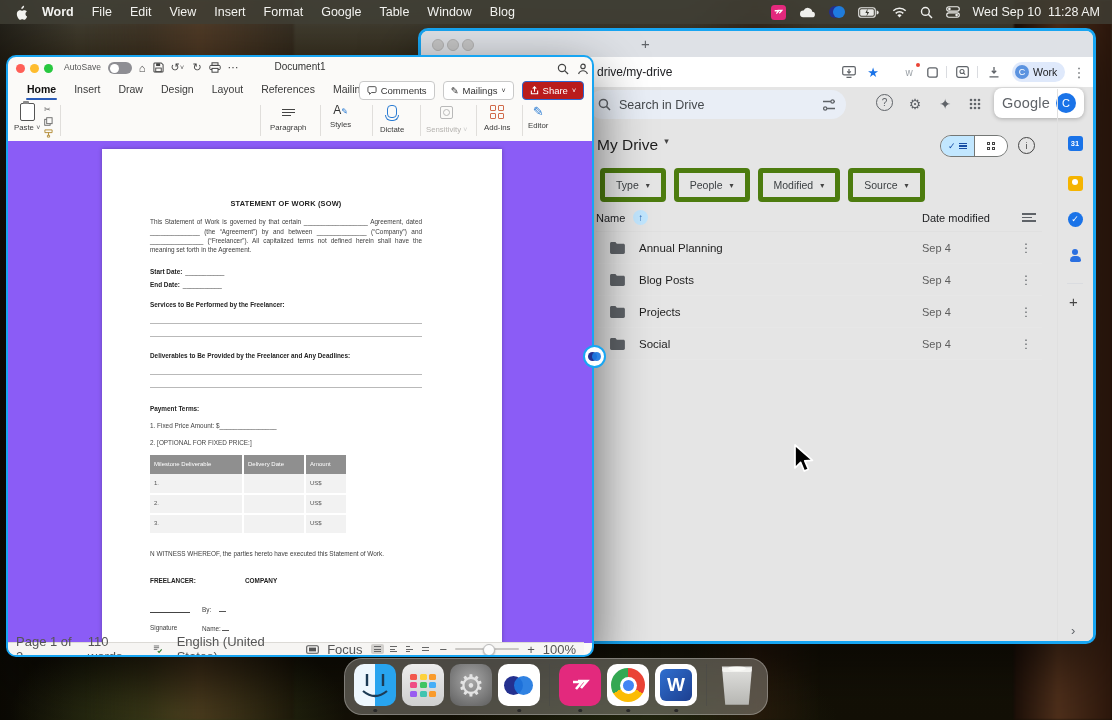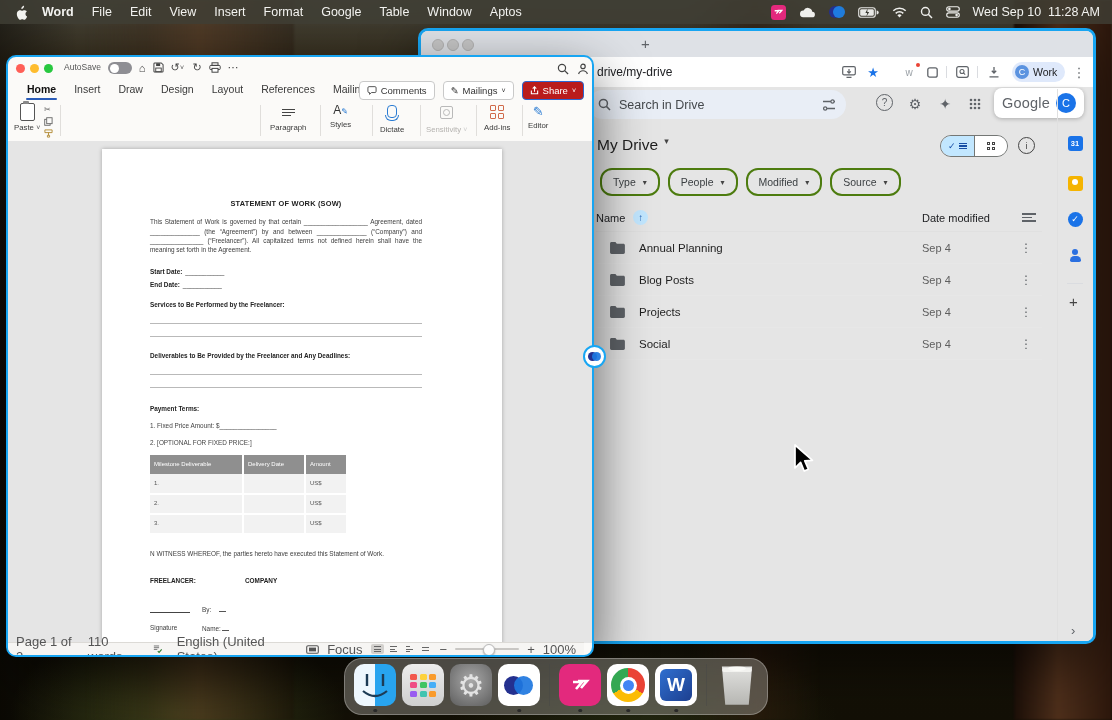--- a/index.html
+++ b/index.html
@@ -80,21 +80,21 @@
   .vt-half{flex:1;display:flex;align-items:center;justify-content:center;gap:3px;font-size:9px;color:#174ea6}
   .vt-list{background:#c2e7ff}
   .vt-grid{background:#fff;border-left:1px solid #747775}
   .lines3{display:inline-block;width:8px}
   .lines3 b{display:block;height:1.2px;background:#174ea6;margin:1.4px 0}
   .grid4{display:inline-grid;grid-template-columns:3px 3px;gap:1.5px}
   .grid4 b{width:3px;height:3px;border:1px solid #444;box-sizing:border-box}
   .d-info{position:absolute;left:597px;top:50px;width:15px;height:15px;border:1.3px solid #444;border-radius:50%;
     font-size:9px;color:#444;display:flex;align-items:center;justify-content:center}
   .chips{position:absolute;left:179px;top:81px;display:flex;gap:8px}
-  .chip{height:24px;border:2px solid #4d7c0f;border-radius:12px;display:flex;align-items:center;gap:7px;
+  .chip{height:24px;border:5px solid #4d7c0f;border-radius:4px;display:flex;align-items:center;gap:7px;
     padding:0 11px;font-size:10.5px;color:#3c4043}
   .chip .car{font-size:8px;color:#444}
   .list-hdr{position:absolute;left:175px;top:121px;width:446px;height:19px;display:flex;align-items:center;
     border-bottom:1px solid #e0e0e0;padding-bottom:4px}
   .col-name{font-size:11px;color:#202124;display:flex;align-items:center;gap:8px}
   .sort-circle{width:15px;height:15px;border-radius:50%;background:#c2e7ff;color:#1558b0;font-size:10px;
     display:flex;align-items:center;justify-content:center}
   .col-mod{position:absolute;left:326px;font-size:11px;color:#202124}
   .hdr-sort{position:absolute;right:6px;width:14px}
   .hdr-sort b{display:block;height:1.4px;background:#5f6368;margin:2.2px 0}
@@ -160,21 +160,21 @@
   .mic:after{content:"";position:absolute;left:-3px;right:-3px;bottom:-4px;height:5px;border:1.4px solid #2b7cd3;border-top:none;border-radius:0 0 6px 6px}
   .addins{display:grid;grid-template-columns:6px 6px;gap:1.5px;margin-top:2px}
   .addins b{width:6px;height:6px;border:1.3px solid #d06a4a;box-sizing:border-box;border-radius:1px}
   .editor-g{font-size:13px;color:#2b7cd3;margin-top:1px}
   .sens{width:11px;height:11px;border:1.4px solid #b9b9b9;border-radius:2px;margin-top:3px;position:relative}
   .sens:after{content:"";position:absolute;left:2px;top:2px;width:5px;height:5px;border-radius:50%;border:1.2px solid #b9b9b9}
   .clip{width:13px;height:16px;border:1.4px solid #555;border-radius:2px;position:relative;background:#fff}
   .clip:after{content:"";position:absolute;left:2.5px;top:-3px;width:6px;height:3px;background:#888;border-radius:1px}
   .paste-side{position:absolute;left:36px;top:5px;display:flex;flex-direction:column;gap:3px;font-size:8px;color:#666}
 
-  .canvas{position:absolute;left:0;top:84px;right:0;bottom:12px;background:#e5e5e5;overflow:hidden}
+  .canvas{position:absolute;left:0;top:84px;right:0;bottom:12px;background:#8b5cf6;overflow:hidden}
   .page{position:absolute;left:94px;top:8px;width:400px;bottom:-4px;background:#fff;
     box-shadow:0 0 4px rgba(0,0,0,.28);box-sizing:border-box;padding:50px 80px 0 48px;
     font-size:6.4px;color:#3d3d3d;line-height:9.3px}
   .doc-title{text-align:center;font-weight:bold;font-size:7.4px;color:#222;letter-spacing:.2px;margin-bottom:9px}
   .doc-p{margin-bottom:13px;text-align:justify}
   .doc-line{display:flex;gap:3px;margin-bottom:3.5px}
   .doc-b{font-weight:bold;color:#222}
   .blankline{height:12px;border-bottom:1px solid #b9b9b9}
   .doc-h{font-weight:bold;color:#222;margin:10px 0 2px 0}
   .doc-item{margin-bottom:7.5px;color:#444}
@@ -251,21 +251,21 @@
   </div>
   <div class="mb-item mb-app">Word</div>
   <div class="mb-item">File</div>
   <div class="mb-item">Edit</div>
   <div class="mb-item">View</div>
   <div class="mb-item">Insert</div>
   <div class="mb-item">Format</div>
   <div class="mb-item">Google</div>
   <div class="mb-item">Table</div>
   <div class="mb-item">Window</div>
-  <div class="mb-item">Aptos</div>
+  <div class="mb-item">Blog</div>
 
   <div class="mb-right">
     <div class="mb-ic mb-pink">
       <svg width="10" height="10" viewBox="0 0 12 12">
           <path d="M2 4.5 L7 4.5 L4 8" stroke="#fff" stroke-width="1.6" fill="none"></path>
           <path d="M5.5 8 L10.5 8 L7.5 11.5" stroke="#fff" stroke-width="1.6" fill="none" transform="translate(0,-4)"></path>
         </svg>
     </div>
     <div class="mb-ic">
       <svg width="17" height="11" viewBox="0 0 17 11">
@@ -528,20 +528,21 @@
     <div class="w-tbic caret-sm" style="left:170px;width:8px">˅</div>
     <div class="w-tbic" style="left:182px">↻</div>
     <div class="w-tbic" style="left:200px">
       <svg width="12" height="11" viewBox="0 0 12 11">
           <rect x="3" y="0.8" width="6" height="2.6" stroke="#444" fill="none"></rect>
           <rect x="0.8" y="3.4" width="10.4" height="4.2" rx="1" stroke="#444" fill="none"></rect>
           <rect x="3" y="6.4" width="6" height="3.8" stroke="#444" fill="#fff"></rect>
         </svg>
     </div>
     <div class="w-tbic" style="left:218px">⋯</div>
+    <div class="w-doctitle">Document1</div>
     <div class="w-tbic" style="left:548px;top:4px">
       <svg width="12" height="12" viewBox="0 0 13 13">
           <circle cx="5.4" cy="5.4" r="3.9" stroke="#444" fill="none" stroke-width="1.3"></circle>
           <path d="M8.3 8.3 L12 12" stroke="#444" stroke-width="1.4"></path>
         </svg>
     </div>
     <div class="w-tbic" style="left:568px;top:4px">
       <svg width="12" height="12" viewBox="0 0 12 12">
           <circle cx="6" cy="3.4" r="2.2" stroke="#444" fill="none" stroke-width="1.2"></circle>
           <path d="M1.6 11 a4.6 4.6 0 0 1 8.8 0" stroke="#444" fill="none" stroke-width="1.2"></path>

